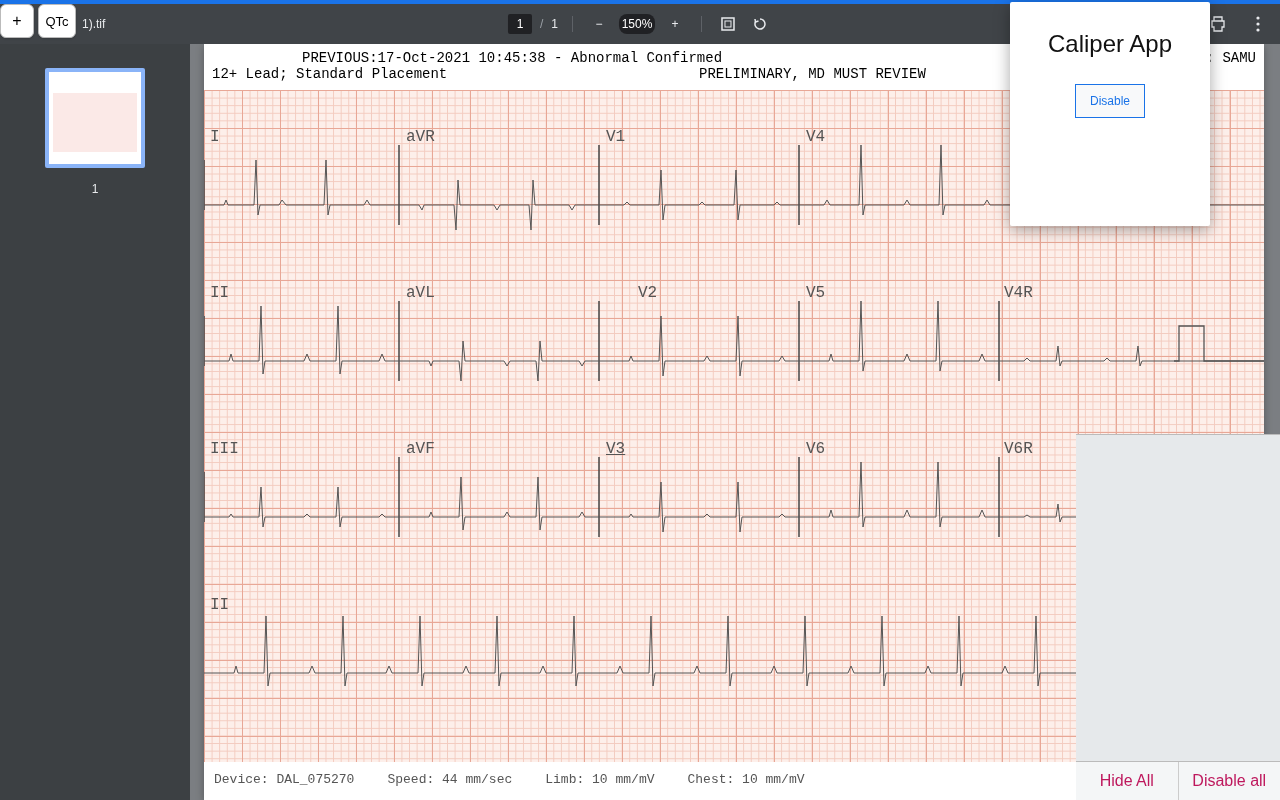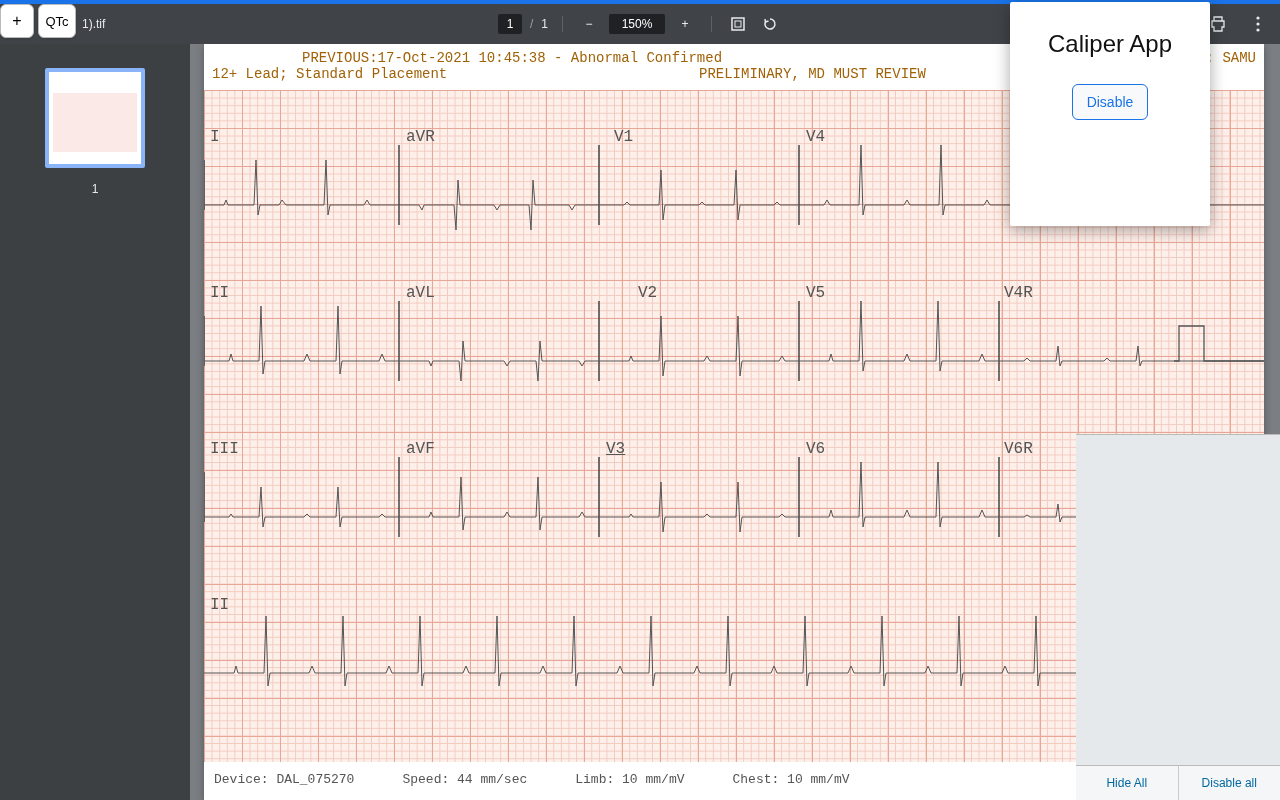--- a/index.html
+++ b/index.html
@@ -10,21 +10,21 @@
   
   .toolbar {
     position: absolute; top:4px; left:0; right:0; height:40px;
     background:#3c4043cc; color:#e8eaed; display:flex; align-items:center;
     padding:11px 12px; font-size:12px;
   }
   .toolbar .fname { margin-left:70px; color:#e8eaed; font-size:12px; }
   .toolbar .center { position:absolute; left:50%; transform:translateX(-50%); display:flex; align-items:center; gap:8px; }
   .toolbar .pg-input { width:24px; height:20px; background:#202124; color:#fff; border:none; text-align:center; font-size:12px; border-radius:2px;}
   .toolbar .pg-sep { color:#9aa0a6; }
-  .toolbar .zoom-box { width:56px; height:20px; background:#202124; color:#fff; border:none; text-align:center; font-size:12px; border-radius:2px;}
+  .toolbar .zoom-box { width:36px; height:20px; background:#202124; color:#fff; border:none; text-align:center; font-size:12px; border-radius:8px;}
   .toolbar .btn-icon { width:24px; height:24px; display:flex; align-items:center; justify-content:center; color:#e8eaed; cursor:pointer; border-radius:3px;}
   .toolbar .right-icons { position:absolute; right:10px; display:flex; gap:16px; }
   .vsep { width:1px; height:16px; background:#5f6368; margin:0 6px;}
 
   
   .float-btns { position:absolute; top:4px; left:0; display:flex; gap:4px; z-index:50;}
   .float-btn {
     width:34px; height:34px; background:#fff; border:1px solid #bbb; border-radius:6px;
     display:flex; align-items:center; justify-content:center; font-size:16px; font-weight:500;
     cursor:pointer; box-shadow:0 1px 2px rgba(0,0,0,0.15);
@@ -45,21 +45,21 @@
   .viewer {
     position:absolute; top:44px; left:190px; right:0; bottom:0;
     background:#7b7e82; overflow:hidden;
   }
   .page {
     position:absolute; top:0; left:14px; width:1060px; height:756px;
     background:#fff; box-shadow:0 2px 8px rgba(0,0,0,0.3);
   }
 
   
-  .ecg-header { position:absolute; top:6px; left:0; right:0; font-family:"Courier New",monospace; font-size:14px; color:#a16207; }
+  .ecg-header { position:absolute; top:6px; left:0; right:0; font-family:"Courier New",monospace; font-size:14px; color:#000000; }
   .ecg-header .line1 { padding-left:98px;}
   .ecg-header .line2 { display:flex; justify-content:flex-start; padding:0 8px;}
 
   
   .ecg-grid {
     position:absolute; top:46px; left:0; right:0; height:672px;
     background-color:#fdefea;
     background-image:
       linear-gradient(#e8a796 1px, transparent 1px),
       linear-gradient(90deg, #e8a796 1px, transparent 1px),
@@ -70,49 +70,49 @@
   .lead-label { position:absolute; font-family:"Courier New",monospace; font-size:16px; color:#555; }
   .trace-row { position:absolute; left:0; right:0; }
   .trace-row svg { width:100%; height:100%; display:block;}
   .trace-row path { stroke:#555; stroke-width:1; fill:none; }
   .tick { stroke:#444; stroke-width:1.5;}
 
   
   .ecg-footer {
     position:absolute; bottom:8px; left:0; right:0; height:20px;
     font-family:"Courier New",monospace; font-size:13px; color:#555;
-    display:flex; gap:48px; padding-left:10px;
+    display:flex; gap:33px; padding-left:10px;
   }
   .ecg-footer .rt { position:absolute; right:16px;}
 
   
   .caliper-popup {
     position:absolute; top:2px; right:70px; width:200px; height:224px;
     background:#fff; border-radius:2px; box-shadow:0 4px 16px rgba(0,0,0,0.35);
     display:flex; flex-direction:column; align-items:center; padding:28px 10px;
     z-index:60;
   }
   .caliper-popup h2 { font-size:24px; font-weight:400; color:#111; margin-bottom:26px;}
   .caliper-popup button {
-    padding:9px 14px; font-size:14px; background:#f8f9fa; border:1.5px solid #1a73e8;
-    border-radius:6px; color:#1a73e8; cursor:pointer;
+    padding:9px 14px; font-size:12px; background:#f8f9fa; border:1.5px solid #1a73e8;
+    border-radius:0; color:#1a73e8; cursor:pointer;
   }
 
   
   .calipers-panel {
     position:absolute; right:0; top:434px; width:204px; bottom:0;
     background:#eceff1; display:flex; flex-direction:column; z-index:55;
     border-top:1px solid #bbb;
   }
   .calipers-panel .hdr { background:#b0b6ba; padding:8px 10px; font-size:15px; color:#222;}
   .calipers-panel .body { flex:1; background:#e6e9eb;}
   .calipers-panel .actions { display:flex; border-top:1px solid #bbb; }
   .calipers-panel .actions button {
-    flex:1; padding:10px 4px; font-size:12px; background:#f4f6f7;
-    border:none; border-left:1px solid #ccc; cursor:pointer; color:#0369a1;
+    flex:1; padding:10px 4px; font-size:16px; background:#f4f6f7;
+    border:none; border-left:1px solid #ccc; cursor:pointer; color:#be185d;
   }
   .calipers-panel .actions button:first-child { border-left:none;}
 
 </style>
 </head>
 <body>
 
 <div class="top-blue-bar"></div>
 
 <div class="toolbar">
@@ -178,21 +178,21 @@
       <div class="line2">
         <span>12+ Lead; Standard Placement</span>
         <span style="position:absolute; left:495px;">PRELIMINARY, MD MUST REVIEW</span>
       </div>
     </div>
 
     <div class="ecg-grid">
 
       <span class="lead-label" style="top:38px; left:6px;">I</span>
       <span class="lead-label" style="top:38px; left:202px;text-align:center;">aVR</span>
-      <span class="lead-label" style="top:38px; left:402px;padding-left:8px;">V1</span>
+      <span class="lead-label" style="top:38px; left:402px;">V1</span>
       <span class="lead-label" style="top:38px; left:602px;">V4</span>
 
       <span class="lead-label" style="top:194px; left:6px;">II</span>
       <span class="lead-label" style="top:194px; left:202px;">aVL</span>
       <span class="lead-label" style="top:194px; left:402px;padding-left:32px;">V2</span>
       <span class="lead-label" style="top:194px; left:602px;">V5</span>
       <span class="lead-label" style="top:194px; left:800px;">V4R</span>
 
       <span class="lead-label" style="top:350px; left:6px;text-align:right;">III</span>
       <span class="lead-label" style="top:350px; left:202px;">aVF</span>

